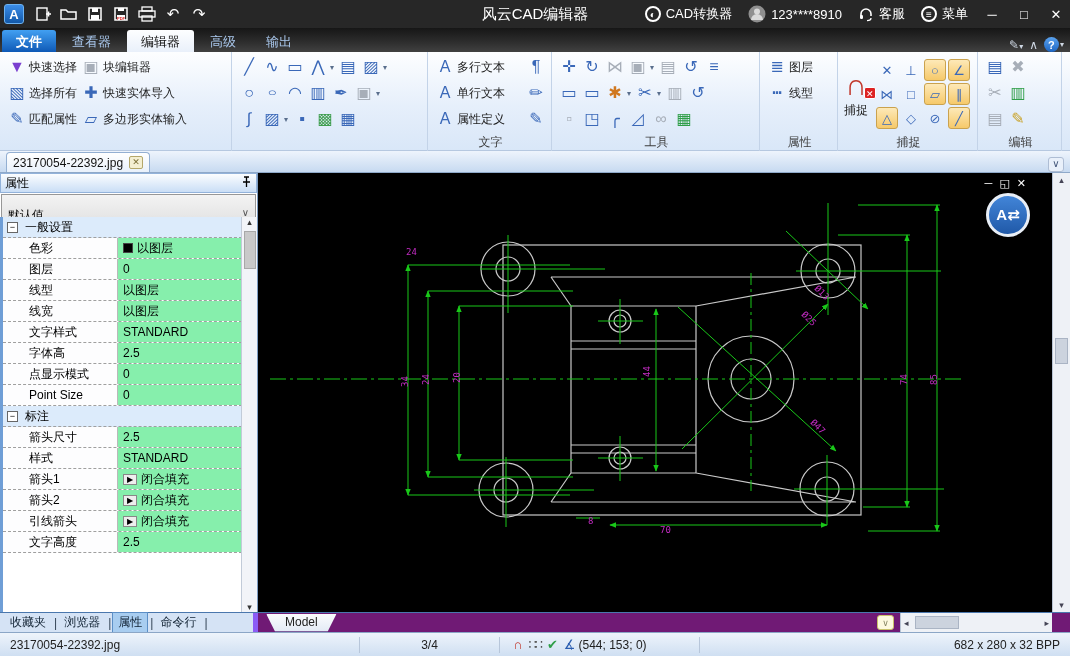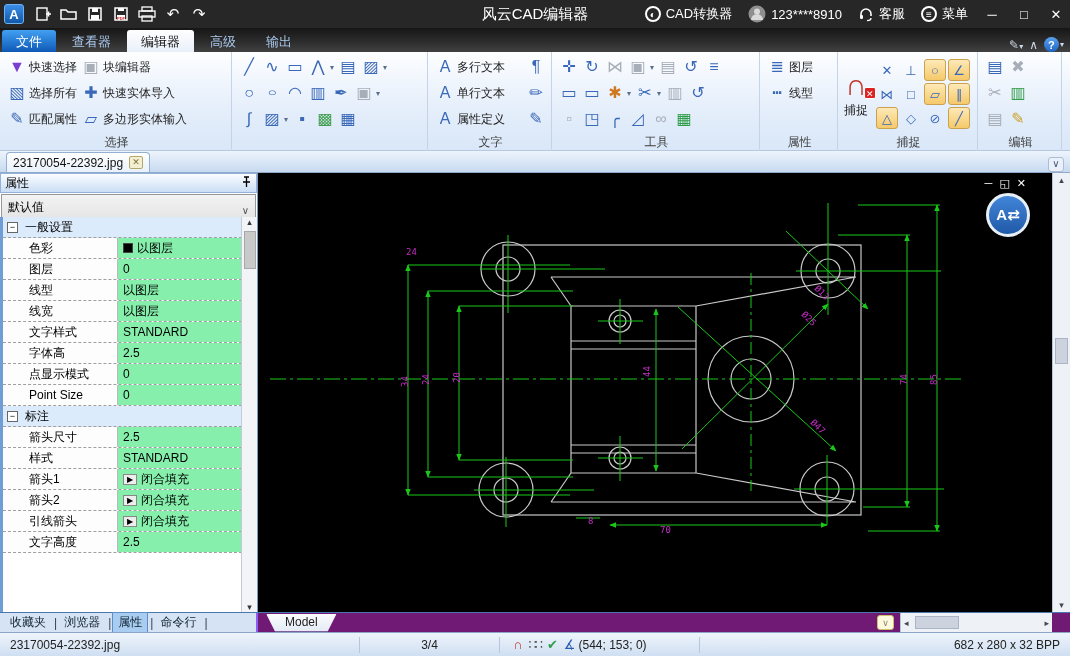--- a/index.html
+++ b/index.html
@@ -13,21 +13,21 @@
   .tbic svg{display:block;}
   .tb-title{position:absolute;left:0;right:0;text-align:center;font-size:15px;pointer-events:none;}
   .tbright{margin-left:auto;display:flex;align-items:center;gap:4px;z-index:2;font-size:13px;}
   .tbright .cl{display:flex;align-items:center;gap:5px;padding:0 6px;}
   .circ{width:16px;height:16px;border-radius:50%;border:2px solid #fff;display:flex;align-items:center;justify-content:center;font-size:10px;}
   .winbtn{width:28px;height:24px;display:flex;align-items:center;justify-content:center;font-size:13px;color:#fff;}
 
   
   .menubar{position:absolute;left:0;top:28px;width:1070px;height:24px;background:linear-gradient(#161616,#2e2e2e 60%,#414141);display:flex;align-items:flex-end;}
   .mtab{height:22px;padding:3px 14px;font-size:13px;color:#a9c7ec;border-radius:3px 3px 0 0;margin-left:2px;}
-  .mtab.file{background:linear-gradient(#42a0f2,#0e59b6);color:#fff;}
+  .mtab.file{background:linear-gradient(#42a0f2,#0e59b6);color:#fff;font-weight:bold;}
   .mtab.active{background:linear-gradient(#fdfeff,#e9f0fa);color:#111;}
   .menuright{margin-left:auto;display:flex;align-items:center;gap:6px;padding-right:6px;color:#cfd8e4;font-size:12px;}
   .helpcirc{width:15px;height:15px;border-radius:50%;background:linear-gradient(#5aa2ee,#1d66c4);color:#fff;font-size:11px;font-weight:bold;display:flex;align-items:center;justify-content:center;}
 
   
   .ribbon{position:absolute;left:0;top:52px;width:1070px;height:99px;background:linear-gradient(#fdfeff,#e6effb 55%,#d9e7f8);border-bottom:1px solid #b6c8e0;display:flex;}
   .rgroup{height:99px;border-right:1px solid #c3d3e8;display:flex;flex-direction:column;padding:2px 4px 0 6px;}
   .rbody{flex:1;display:flex;flex-direction:column;justify-content:flex-start;}
   .rgroup .rbody.snapflex{flex-direction:row;align-items:center;}
   .rrow{display:flex;align-items:center;height:26px;gap:1px;}
@@ -51,21 +51,21 @@
   
   .doctabs{position:absolute;left:0;top:151px;width:1070px;height:22px;background:linear-gradient(#eef4fc,#c7daf1);border-bottom:1px solid #8fa9c9;display:flex;align-items:flex-end;}
   .doctab{margin-left:6px;height:20px;background:linear-gradient(#ffffff,#e9f1fb);border:1px solid #93afd2;border-bottom:none;border-radius:4px 4px 0 0;display:flex;align-items:center;gap:6px;padding:0 6px;font-size:12px;color:#111;}
   .dtclose{width:14px;height:13px;border:1px solid #b4a76a;background:#f4efd2;border-radius:2px;font-size:9px;line-height:11px;text-align:center;color:#7a6d35;}
   .dtchev{margin-left:auto;margin-right:6px;font-size:10px;color:#44577a;border:1px solid #aebdd4;border-radius:3px;width:16px;height:15px;text-align:center;background:#e9f0fa;}
 
   
   .lpanel{position:absolute;left:0;top:173px;width:258px;height:439px;background:#fff;border-right:1px solid #7d9cc2;}
   .phead{height:20px;background:linear-gradient(#fbfdff,#cadef6);border:1px solid #92b2da;display:flex;align-items:center;padding:0 4px;font-size:12px;color:#000;}
   .pin{margin-left:auto;}
-  .preset{height:35px;margin:1px 1px 0 1px;background:linear-gradient(#f3f3f3,#dfdfdf);border:1px solid #979797;display:flex;align-items:flex-end;padding:12px 6px;font-size:12px;color:#000;}
+  .preset{height:35px;margin:1px 1px 0 1px;background:linear-gradient(#f3f3f3,#dfdfdf);border:1px solid #979797;display:flex;align-items:flex-start;padding:12px 6px;font-size:12px;color:#000;}
   .preset .chev{margin-left:auto;color:#555;font-size:10px;}
   .pgrid{position:absolute;left:0;top:44px;bottom:0;width:242px;overflow:hidden;border-left:3px solid #6f9ed6;}
   .prow{height:21px;display:flex;border-bottom:1px dashed #9f9f9f;font-size:12px;color:#000;}
   .prow .lab{width:115px;padding-left:26px;display:flex;align-items:center;border-right:1px solid #b9b9b9;background:#fdfdfe;white-space:nowrap;overflow:hidden;}
   .prow .val{flex:1;display:flex;align-items:center;gap:4px;padding-left:5px;background:#86efac;white-space:nowrap;overflow:hidden;}
   .prow.sec{background:#dcebfb;}
   .prow.sec .lab{width:100%;border-right:none;background:#dcebfb;padding-left:4px;gap:4px;}
   .expbox{width:11px;height:11px;border:1px solid #666;background:#fff;font-size:9px;line-height:9px;text-align:center;color:#000;margin-right:3px;}
   .swatch{width:10px;height:10px;background:#000;border:1px solid #444;display:inline-block;}
   .arrowic{width:14px;height:11px;border:1px solid #888;background:#eee;font-size:8px;line-height:10px;text-align:center;color:#000;}
@@ -75,21 +75,21 @@
   
   .canvaswrap{position:absolute;left:258px;top:173px;width:794px;height:439px;background:#000;overflow:hidden;}
   .cwin{position:absolute;right:26px;top:4px;color:#fff;font-size:11px;display:flex;gap:7px;}
   .floatbtn{position:absolute;right:22px;top:20px;width:44px;height:44px;border-radius:50%;background:linear-gradient(#4285d8,#2059a8);border:3px solid #e8eef6;color:#fff;font-size:15px;font-weight:bold;display:flex;align-items:center;justify-content:center;}
   .vscroll{position:absolute;left:1052px;top:173px;width:18px;height:439px;background:#eef1f6;border-left:1px solid #b9c4d4;font-size:9px;color:#445;display:flex;flex-direction:column;align-items:center;justify-content:space-between;padding:2px 0;}
   .vthumb{position:absolute;left:2px;top:165px;width:13px;height:26px;background:#ccd3de;border:1px solid #aab4c4;}
   .dimtext{fill:#c22cc2;font-size:9px;font-family:"DejaVu Sans Mono",monospace;}
 
   
   .bottombar{position:absolute;left:0;top:612px;width:1070px;height:20px;background:#d5e3f5;border-top:1px solid #4a77ad;display:flex;font-size:12px;}
-  .btabs{width:258px;display:flex;align-items:center;padding-left:4px;color:#123;background:#d5e3f5;border-right:2px solid #8b5cf6;}
+  .btabs{width:258px;display:flex;align-items:center;padding-left:4px;color:#123;background:#d5e3f5;border-right:5px solid #8b5cf6;}
   .btab{padding:1px 5px;margin-right:1px;border:1px solid transparent;}
   .btab.sel{background:#a8cdf0;border:1px solid #5c8fc6;}
   .bsep{color:#345;margin:0 1px;}
   .modelrow{flex:1;background:#701a75;display:flex;align-items:center;position:relative;}
   .modeltab{margin-left:8px;height:18px;padding:0 18px;background:linear-gradient(#fbfcfe,#e4ebf5);border:1px solid #8aa0c0;border-top:none;clip-path:polygon(0 0,100% 0,calc(100% - 9px) 100%,9px 100%);font-size:12px;color:#222;display:flex;align-items:center;}
   .hchev{position:absolute;right:176px;top:2px;width:17px;height:15px;border:1px solid #c9c26a;background:#fdf9df;border-radius:3px;font-size:9px;text-align:center;color:#886;line-height:14px;}
   .hscroll{position:absolute;right:18px;top:0;width:152px;height:19px;background:#eef1f6;border-left:1px solid #b9c4d4;display:flex;align-items:center;justify-content:space-between;font-size:9px;color:#445;padding:0 3px;}
   .hthumb{width:44px;height:13px;background:#ccd3de;border:1px solid #aab4c4;margin-left:6px;margin-right:auto;}
 
   
@@ -220,21 +220,20 @@
             <div class="ritem">
               <span class="ric">✎</span>
               <span class="rlabel">匹配属性</span>
             </div>
             <div class="ritem">
               <span class="ric">▱</span>
               <span class="rlabel">多边形实体输入</span>
             </div>
           </div>
         </div>
-        <div class="rgl">选择</div>
       </div>
       <div class="rgroup" style="width: 196px;">
         <div class="rbody">
           <div class="rrow">
             <div class="ritem">
               <span class="ric">╱</span>
             </div>
             <div class="ritem">
               <span class="ric">∿</span>
             </div>

